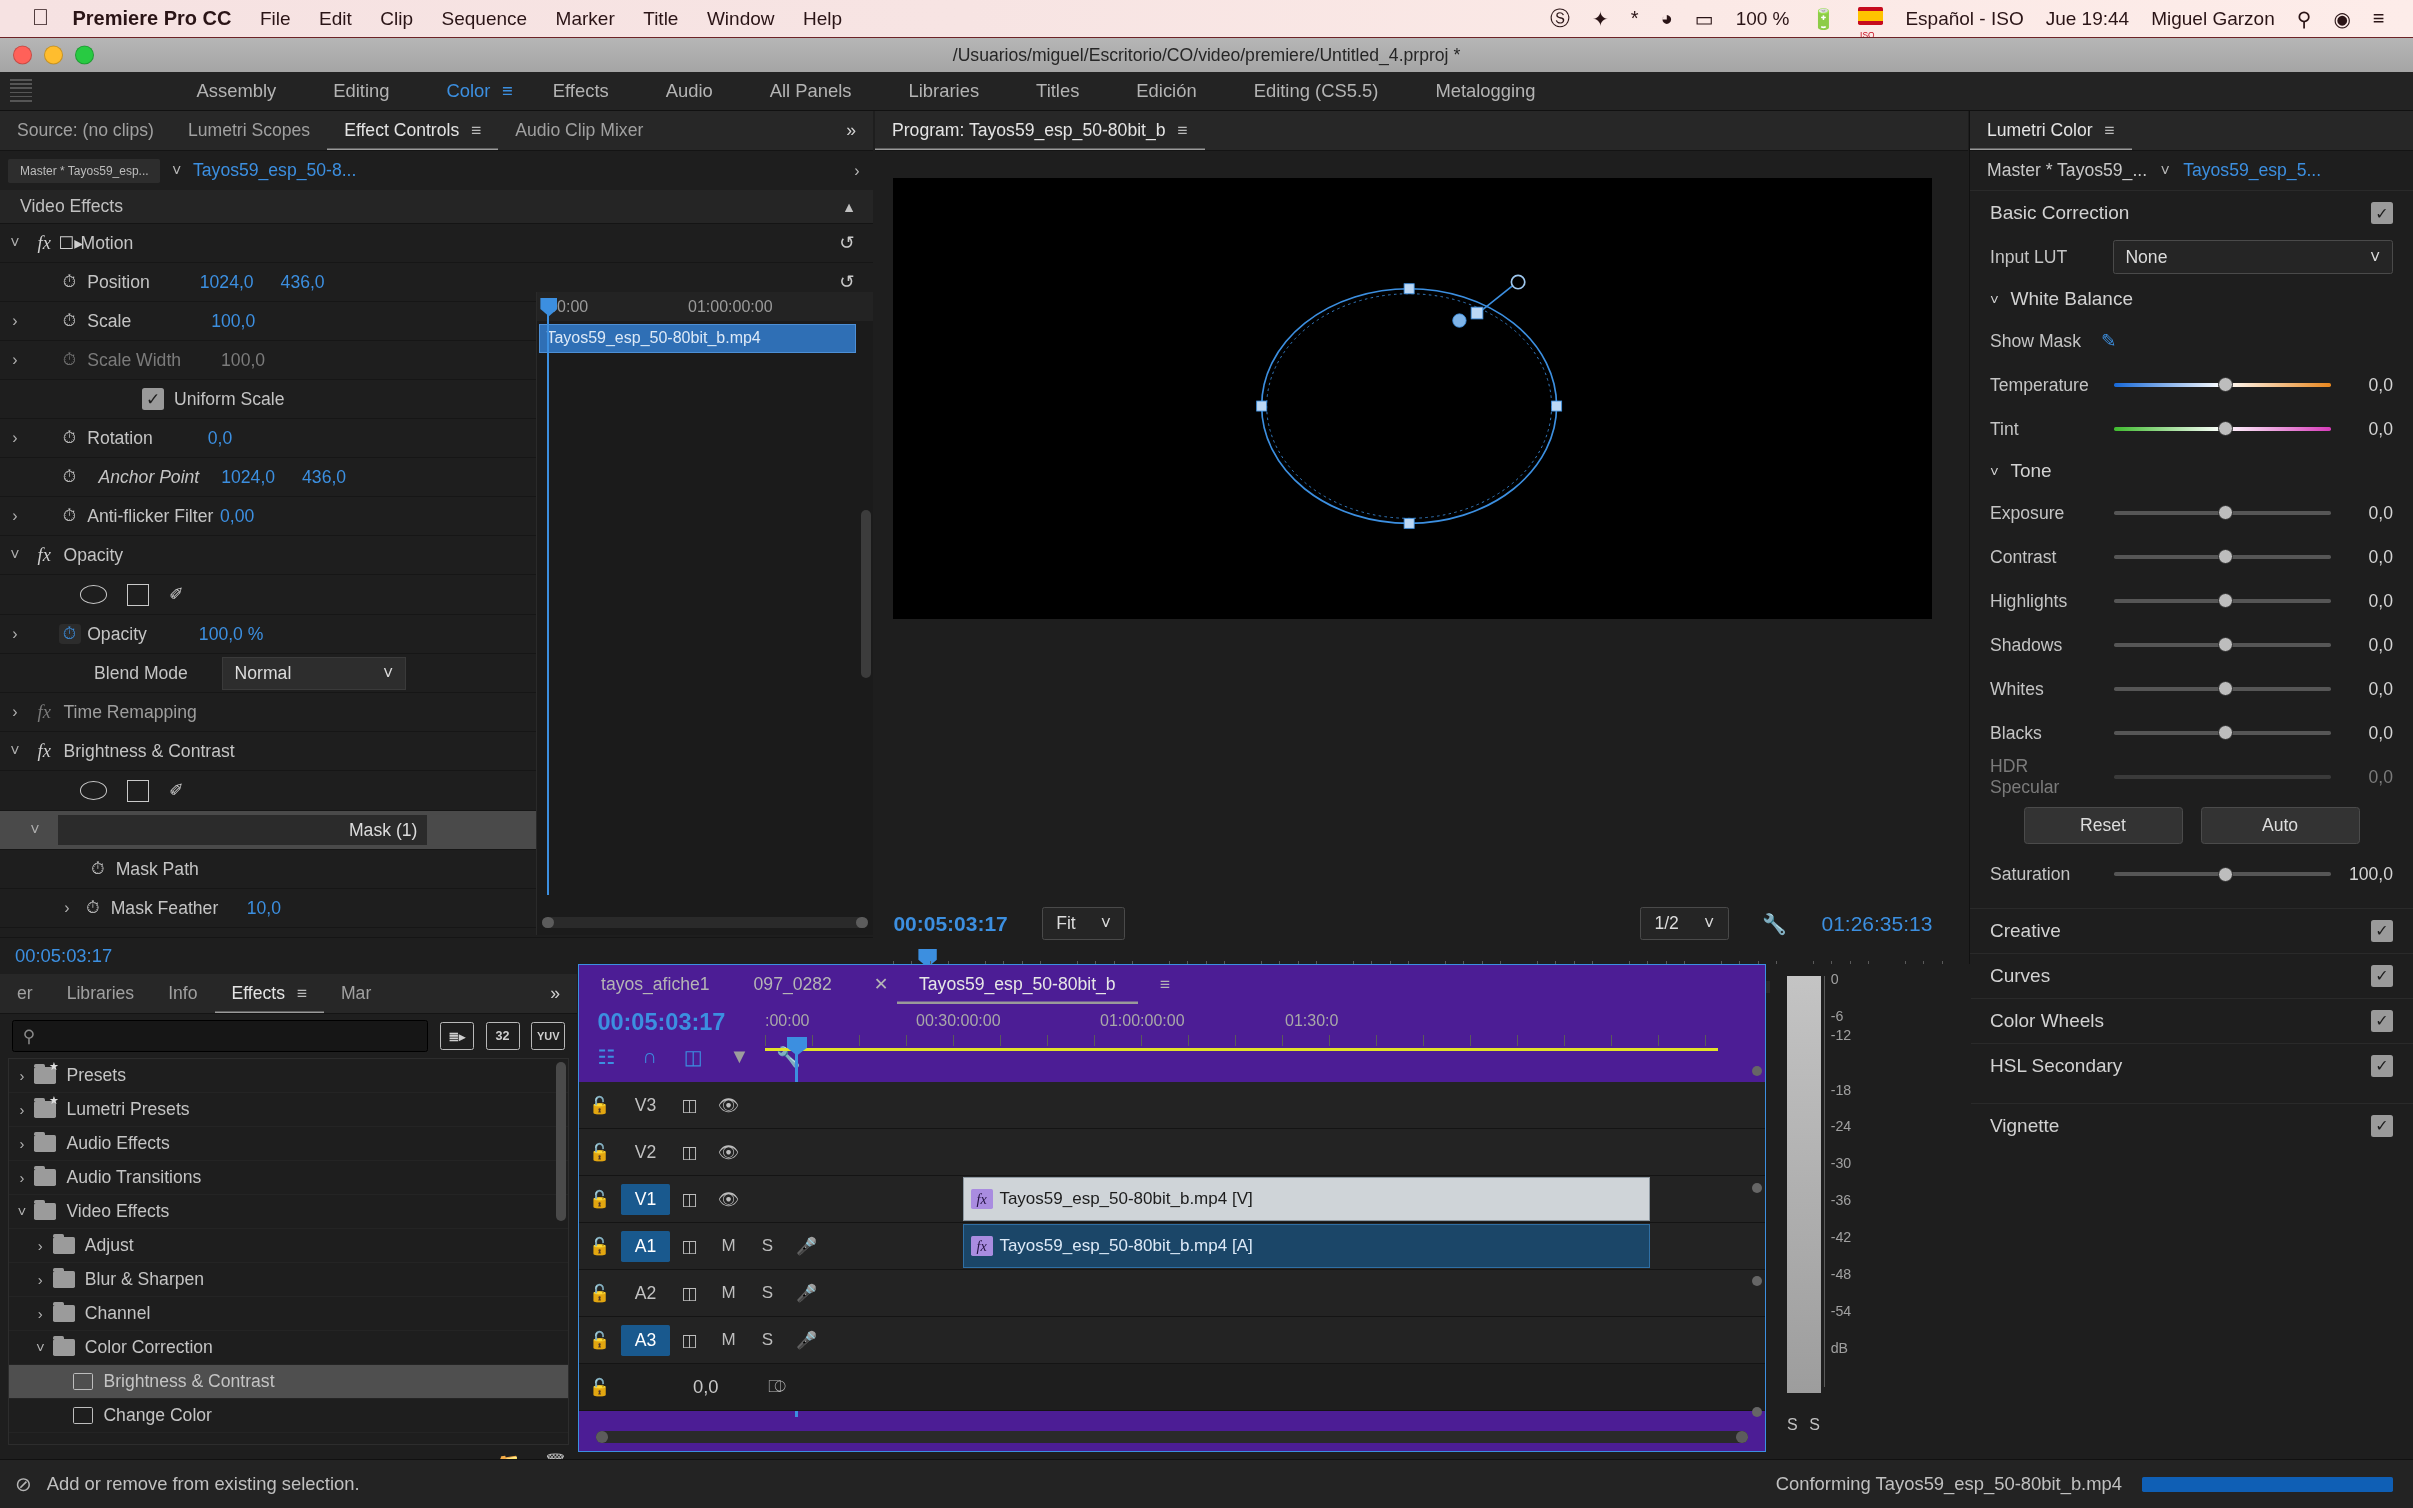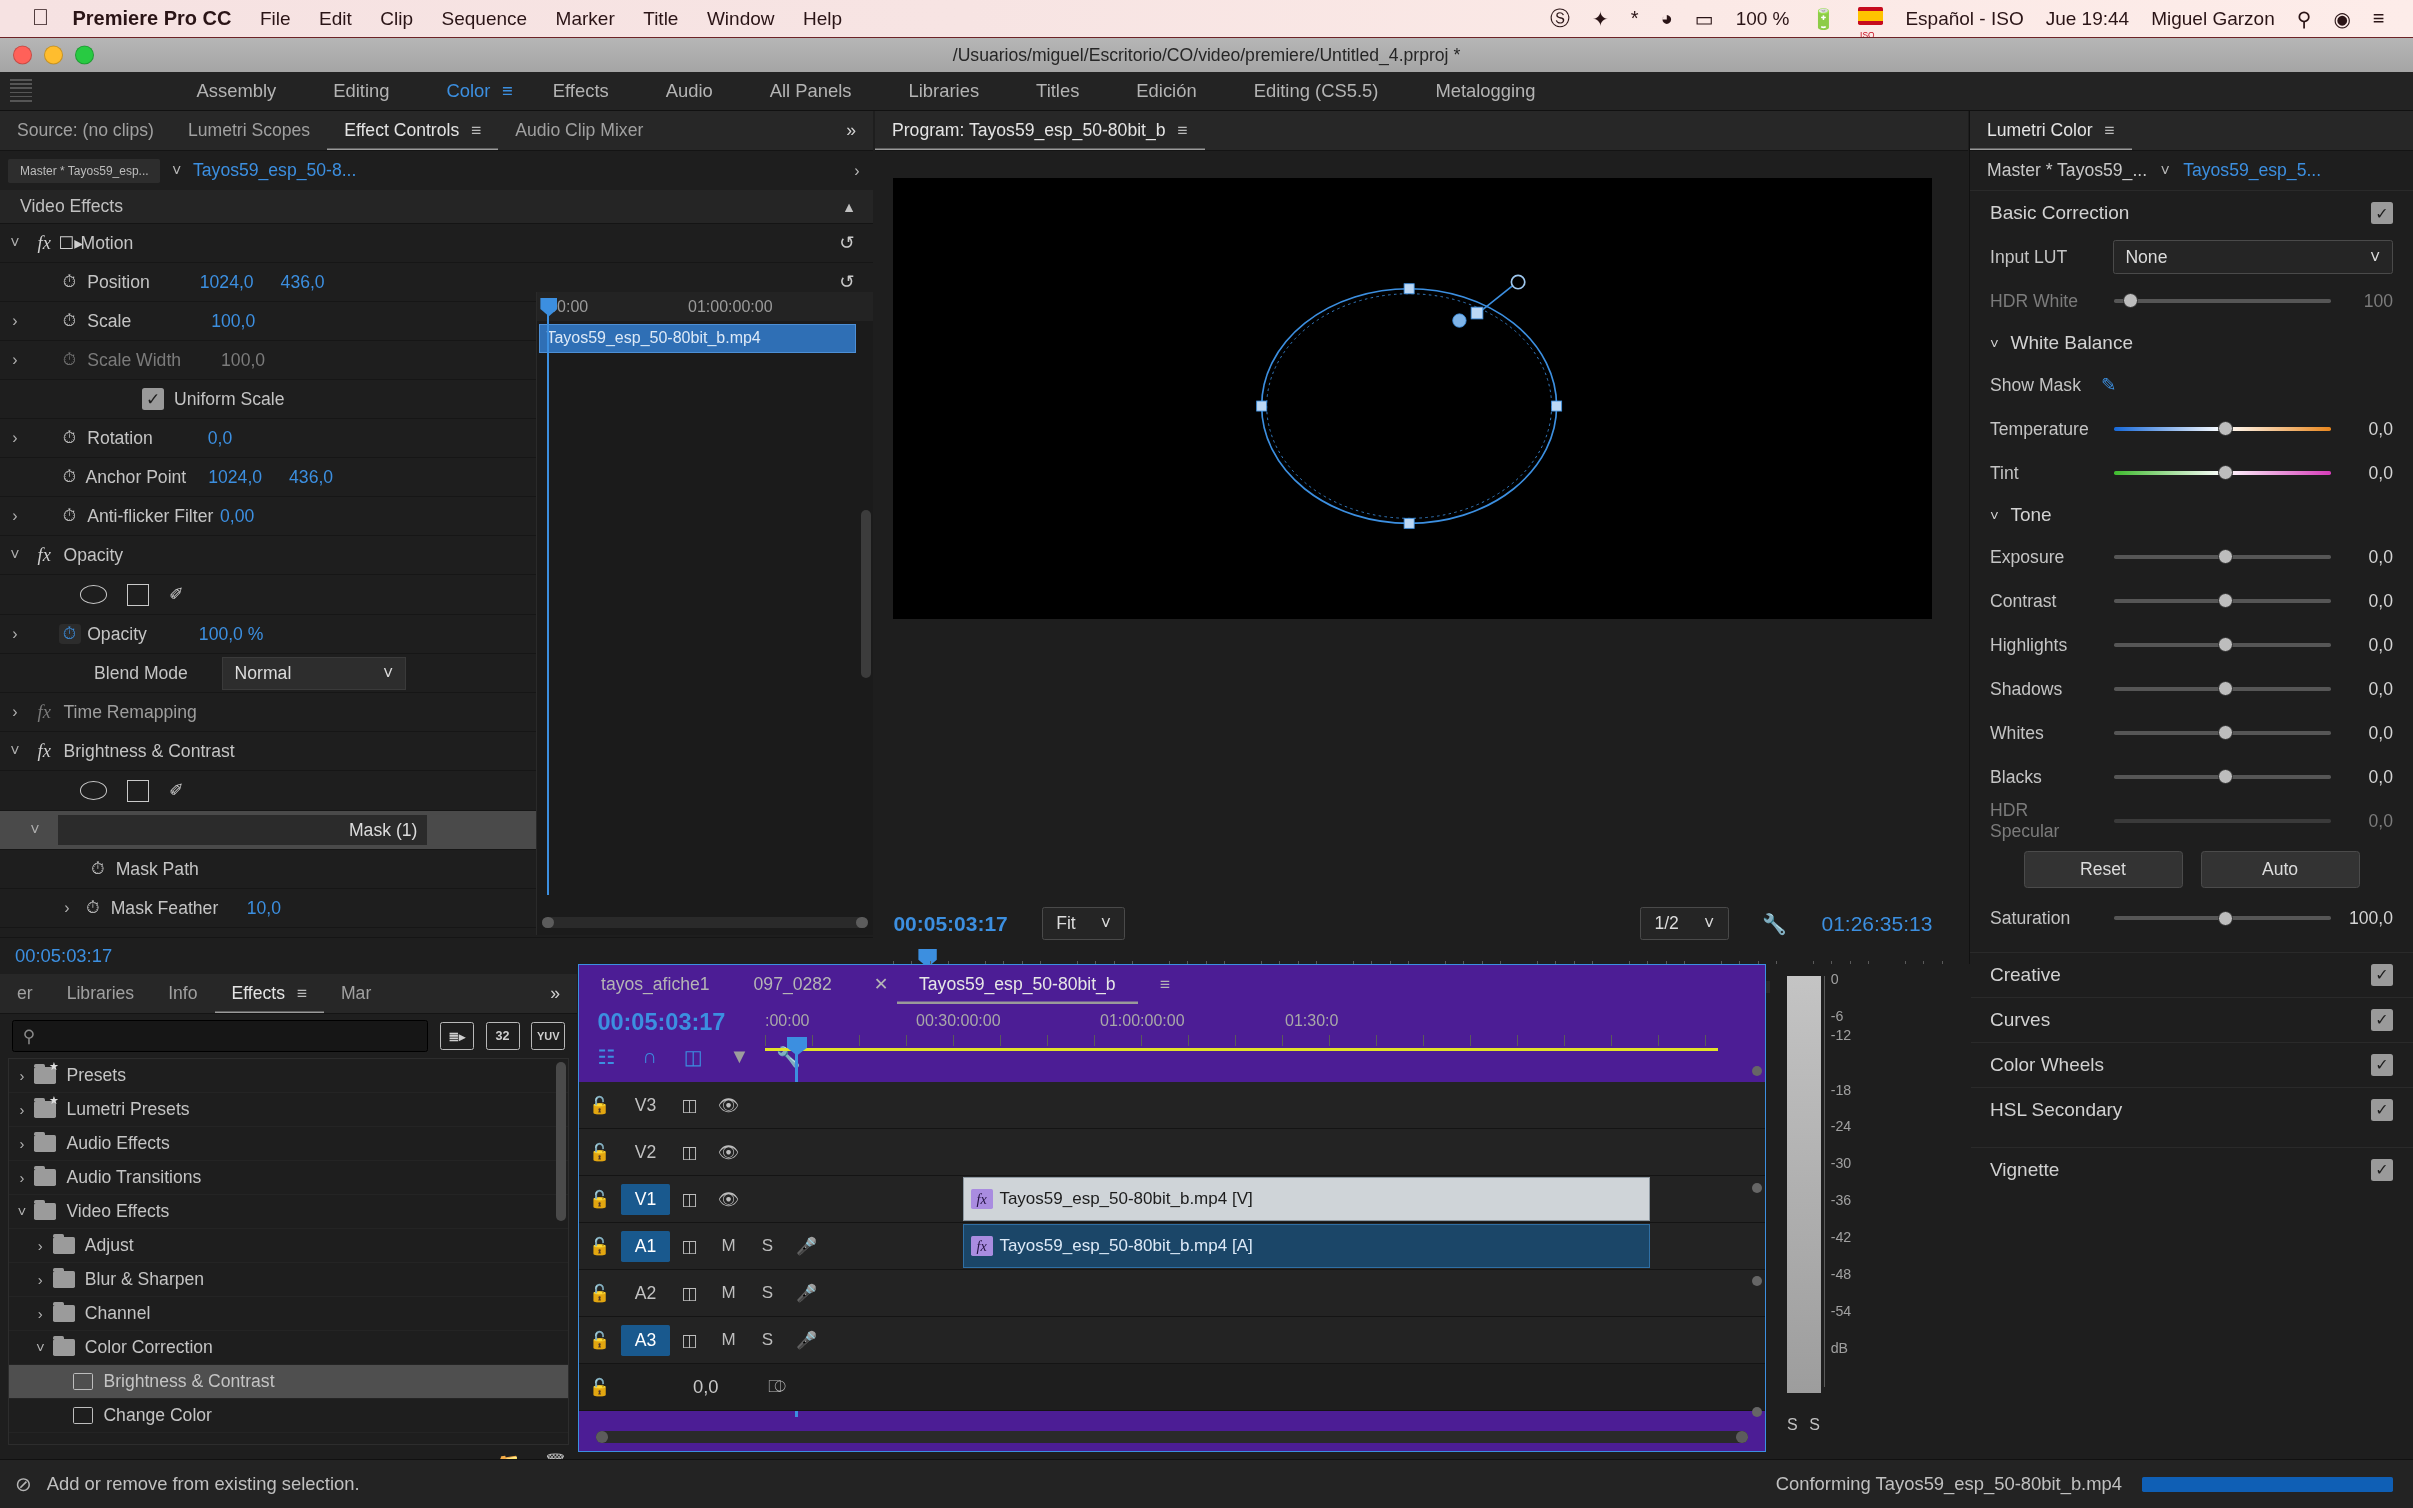--- a/index.html
+++ b/index.html
@@ -345,21 +345,21 @@
         <span style="width:28.5px"></span>
       <span class="stopw">⏱</span>
       <span class="lbl" style="margin-left:6.7px;">Rotation</span>
       <span class="val" style="margin-left:55px;">0,0</span>
       <span class="reset">↺</span>
     </div>
     <div class="ecrow">
       <span class="tw"></span>
         <span style="width:28.5px"></span>
       <span class="stopw">⏱</span>
-      <span class="lbl" style="margin-left:5px;">Anchor Point</span>
+      <span class="lbl" style="margin-left:18px;font-style:italic;">Anchor Point</span>
       <span class="val" style="margin-left:22px;">1024,0</span>
       <span class="val2" style="margin-left:27px;">436,0</span>
       <span class="reset">↺</span>
     </div>
     <div class="ecrow">
       <span class="tw">›</span>
         <span style="width:28.5px"></span>
       <span class="stopw">⏱</span>
       <span class="lbl" style="margin-left:6.7px;">Anti-flicker Filter</span>
       <span class="val" style="margin-left:6.7px;">0,00</span>
@@ -554,27 +554,20 @@
   </div>
 
   <div class="lrow">
     <span class="nm">Input LUT</span>
     <span class="lutsel">
       <span>None</span>
       <span>˅</span>
     </span>
   </div>
 
-  <div class="lrow">
-    <span class="nm dim">HDR White</span>
-    <span class="track">
-        <i style="left:4%;"></i>
-      </span>
-    <span class="vv dim">100</span>
-  </div>
 
   <div class="lsubhdr">
     <span style="font-size:15px;">˅</span>
     <span>White Balance</span>
   </div>
 
   <div class="lrow">
     <span class="nm">Show Mask</span>
     <span class="eyedrop">✎</span>
   </div>

